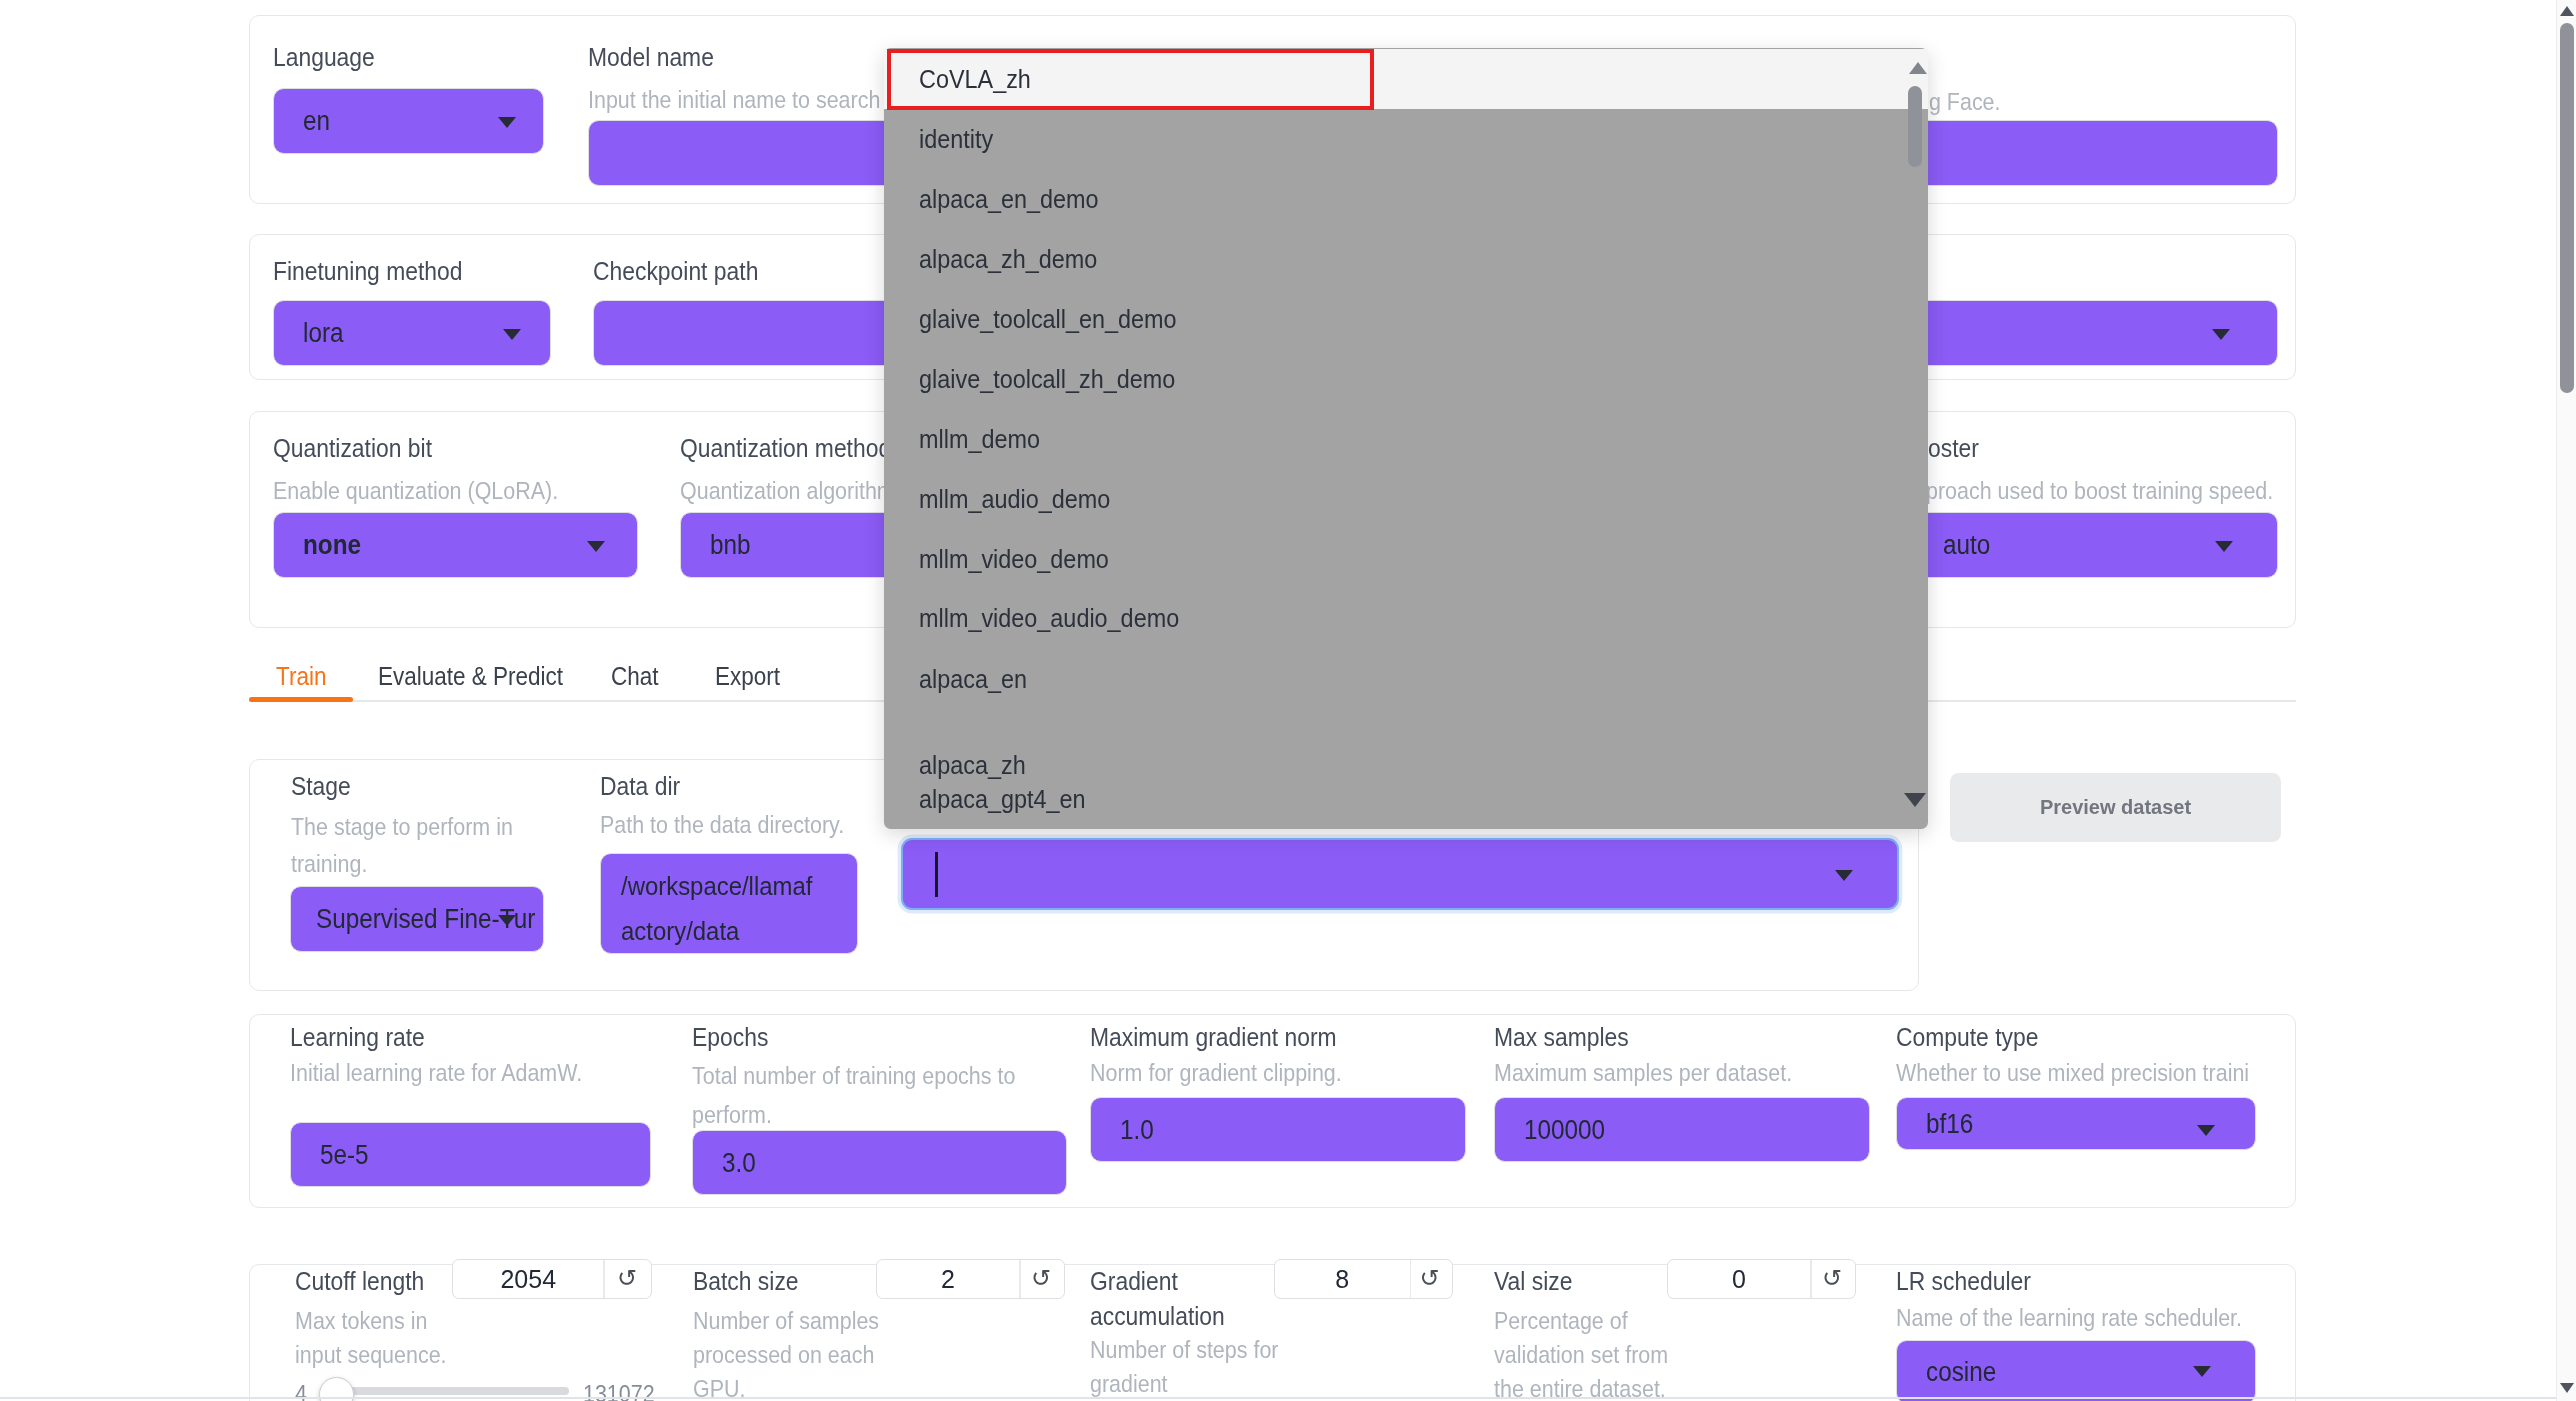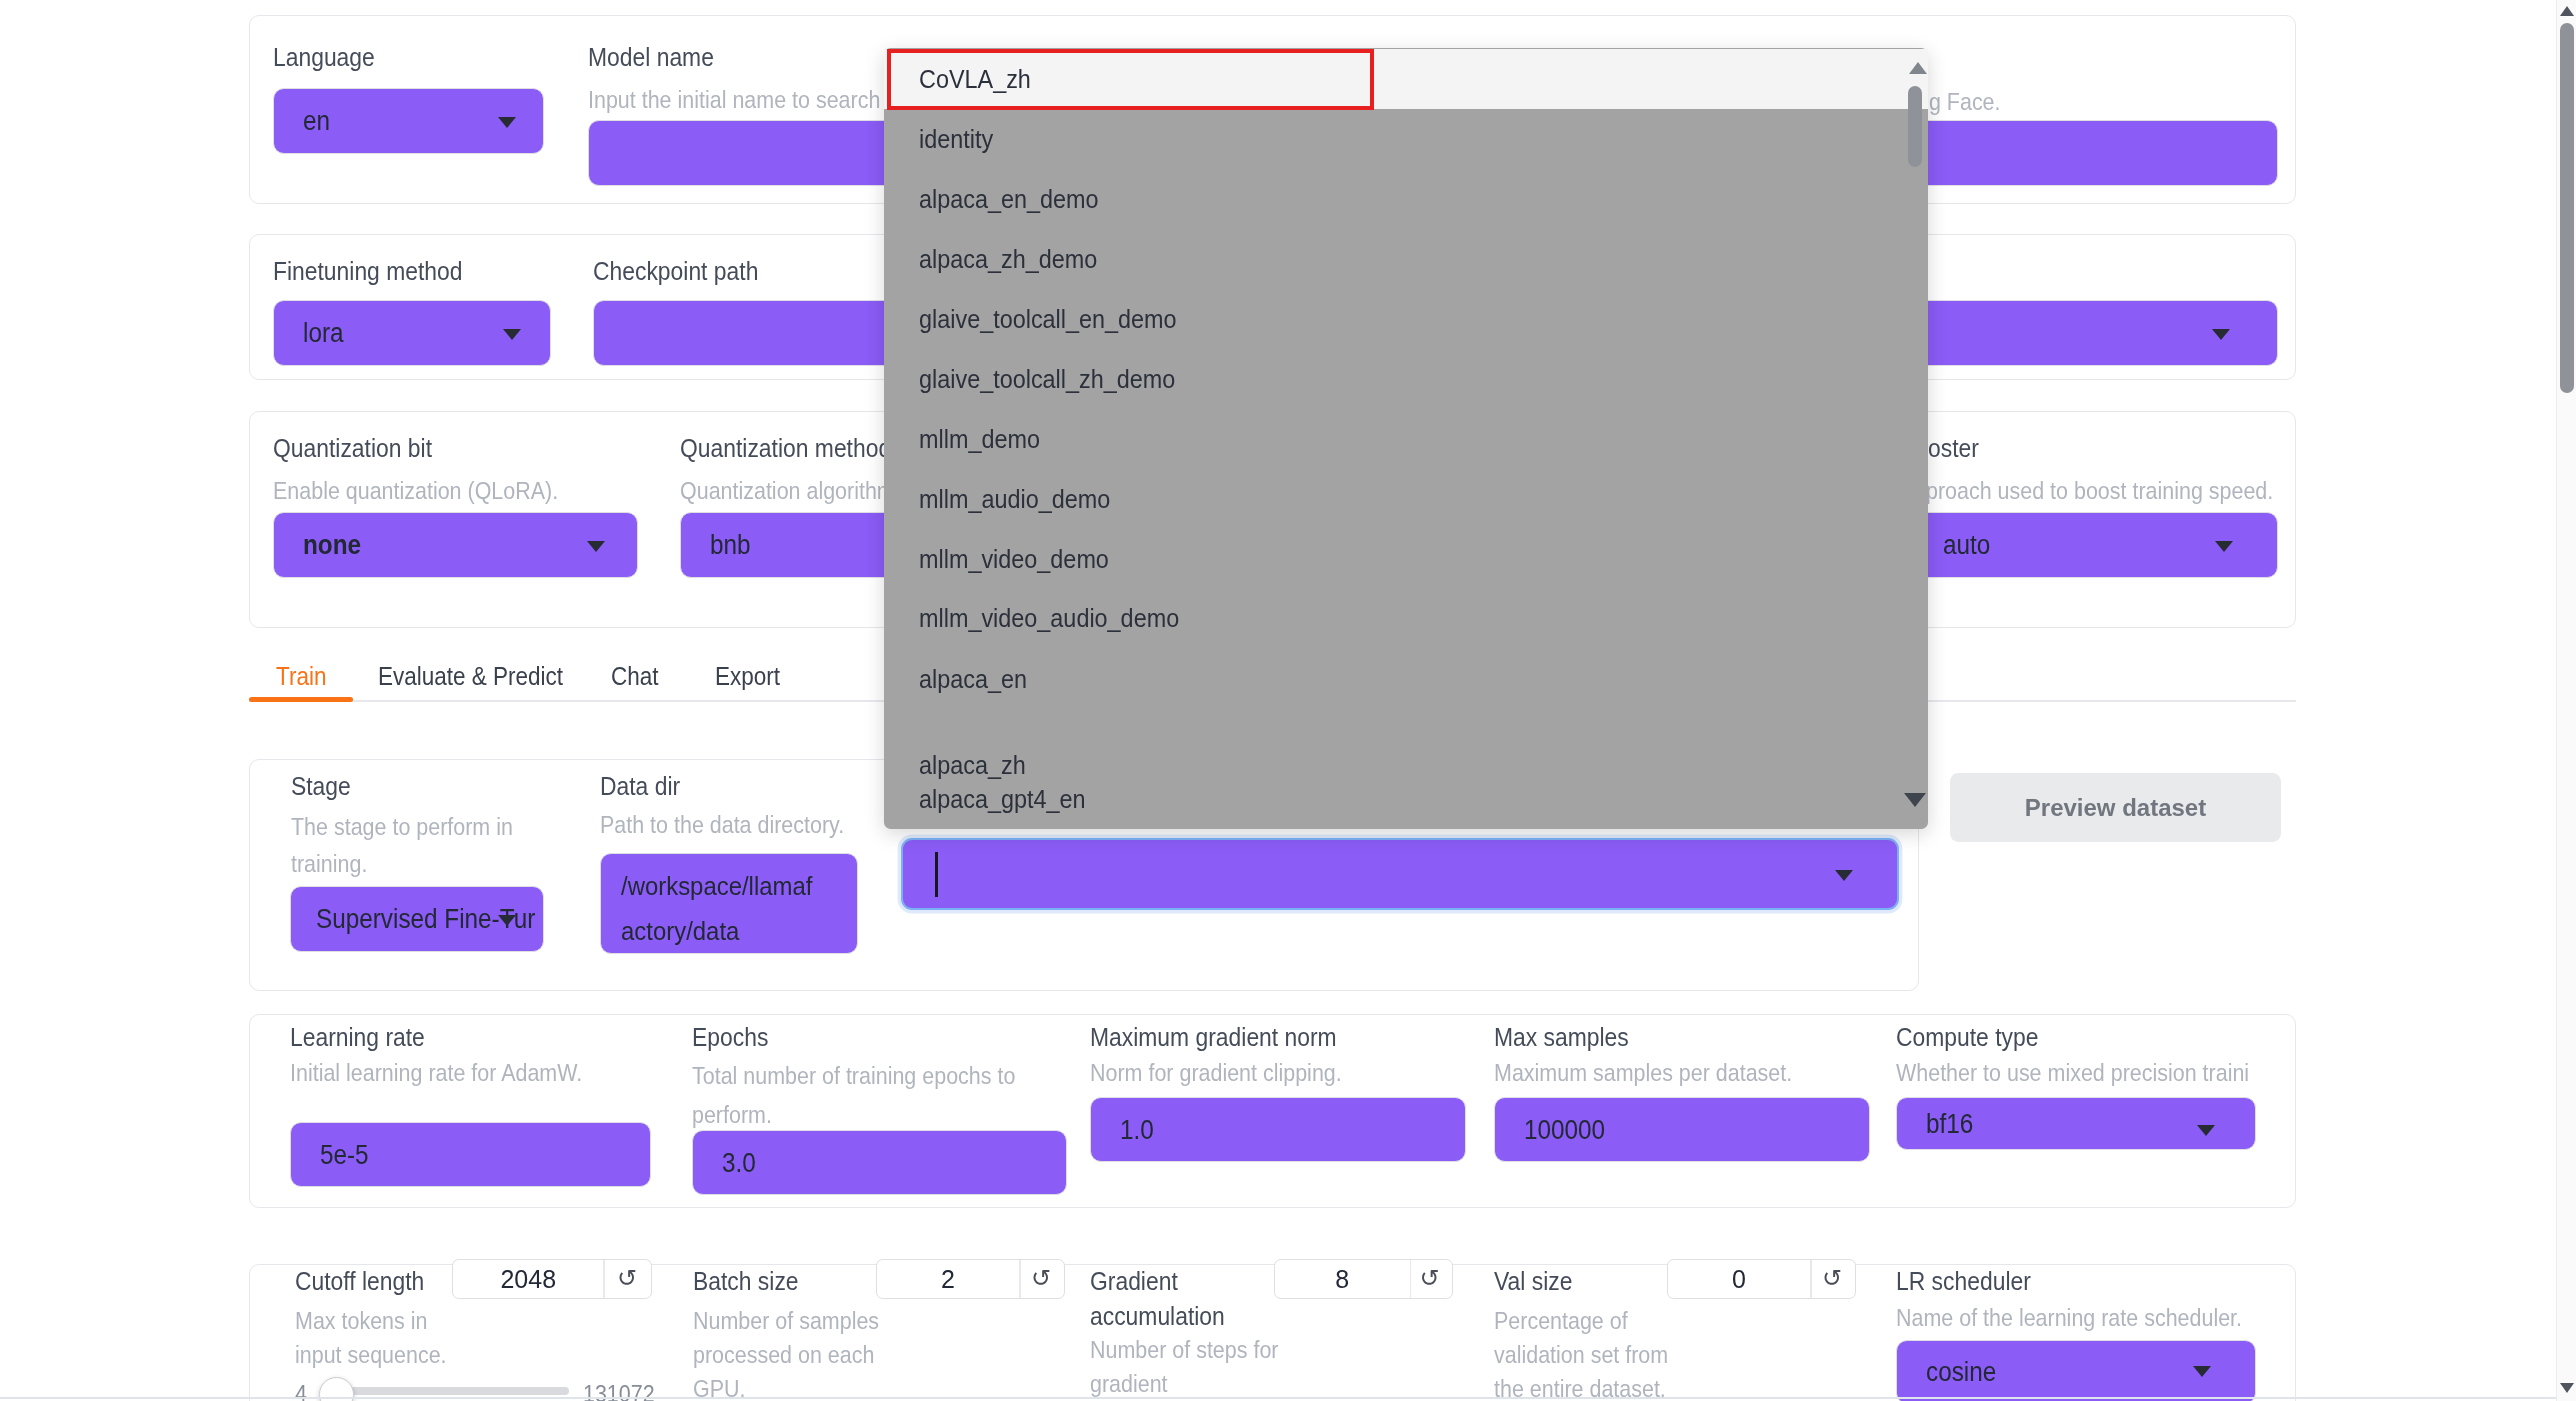--- a/index.html
+++ b/index.html
@@ -86,21 +86,21 @@
   </div>
   <div class="lbl" style="left:600px;top:769px;">Data dir</div>
   <div class="hint" style="left:600px;top:808px;max-width:283px;overflow:hidden;">Path to the data directory.</div>
   <div class="inp" style="left:600px;top:853px;width:258px;height:101px;">
     <div style="position:absolute;left:20px;top:10px;width:221px;font-size:26px;line-height:45px;color:#222835;word-break:break-all;transform:scaleX(.92);transform-origin:0 0;">/workspace/llamafactory/data</div>
   </div>
   <div class="inp" style="left:901px;top:838px;width:998px;height:72px;border:2.5px solid #7cb0f4;box-shadow:0 0 0 3.4px rgba(125,170,244,.25);">
     <span style="position:absolute;left:32px;top:11.8px;width:2.5px;height:45px;background:#15181e;"></span>
     <span class="caret" style="right:44px;top:30px;"></span>
   </div>
-  <div style="position:absolute;left:1950px;top:773px;width:331px;height:69px;background:#e9eaec;border-radius:8.4px;display:flex;align-items:center;justify-content:center;font-size:24px;font-weight:600;color:#71767f;">Preview dataset</div>
+  <div style="position:absolute;left:1950px;top:773px;width:331px;height:69px;background:#e9eaec;border-radius:8.4px;display:flex;align-items:center;justify-content:center;font-size:20px;font-weight:600;color:#71767f;">Preview dataset</div>
 
   <div class="card" style="left:249px;top:1014px;width:2047px;height:194px;"></div>
   <div class="lbl" style="left:290px;top:1020px;">Learning rate</div>
   <div class="hint" style="left:290px;top:1056px;">Initial learning rate for AdamW.</div>
   <div class="inp" style="left:290px;top:1097px;width:361px;height:65px;margin-top:25px;">
     <span class="val">5e-5</span>
   </div>
   <div class="lbl" style="left:692px;top:1020px;">Epochs</div>
   <div class="hint hintwrap" style="left:692px;top:1056px;width:391px;line-height:39px;">Total number of training epochs to perform.</div>
   <div class="inp" style="left:692px;top:1130px;width:375px;height:65px;">
@@ -120,21 +120,21 @@
   <div class="hint" style="left:1896px;top:1056px;max-width:402px;overflow:hidden;">Whether to use mixed precision training.</div>
   <div class="inp" style="left:1896px;top:1097px;width:360px;height:53px;">
     <span class="val">bf16</span>
     <span class="caret" style="right:40px;top:27px;"></span>
   </div>
 
   <div class="card" style="left:249px;top:1264px;width:2047px;height:253px;"></div>
 
   <div class="lbl" style="left:295px;top:1264px;">Cutoff length</div>
   <div class="numbox" style="left:452px;top:1259px;width:200px;height:40px;">
-    <span class="nval">2048</span>
+    <span class="nval">2054</span>
     <span class="ndiv"></span>
     <span class="reset">↺</span>
   </div>
   <div class="hint hintwrap" style="left:295px;top:1304px;width:202px;">Max tokens in input sequence.</div>
   <div class="hint" style="left:295px;top:1377px;color:#878d97;">4</div>
   <div style="position:absolute;left:325px;top:1387px;width:244px;height:8.4px;background:#d9dadd;border-radius:4.2px;"></div>
   <div style="position:absolute;left:325px;top:1387px;width:17px;height:8.4px;background:#f97316;border-radius:4.2px;"></div>
   <div style="position:absolute;left:319px;top:1377px;width:35px;height:35px;background:#fff;border:1.7px solid #cdced2;border-radius:50%;box-shadow:0 1.7px 5px rgba(0,0,0,.2);box-sizing:border-box;"></div>
   <div class="hint" style="left:583px;top:1377px;color:#878d97;">131072</div>
 

